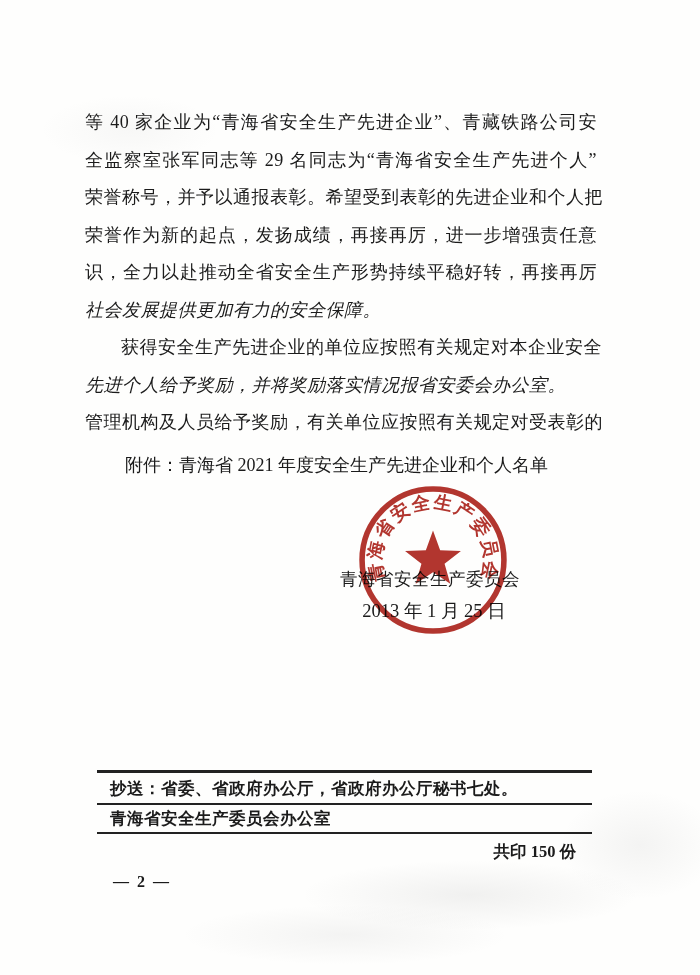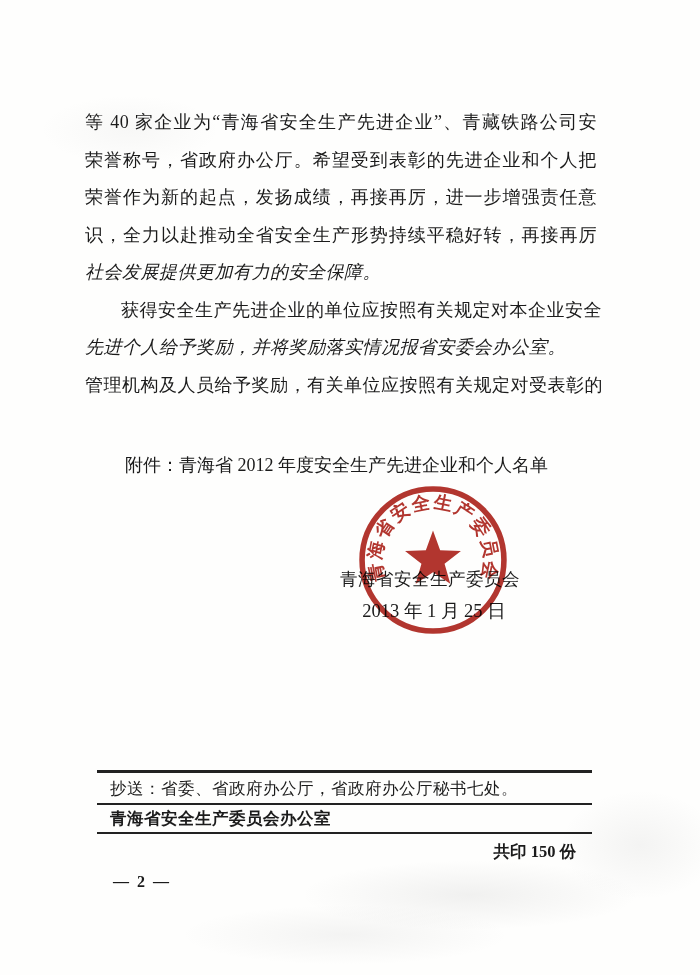--- a/index.html
+++ b/index.html
@@ -84,20 +84,21 @@
   .rule.r2 { top: 802.5px; height: 2px; }
   .rule.r3 { top: 831.5px; height: 2.5px; }
 
   .cc-line {
     position: absolute;
     left: 110px; top: 777px;
     width: 482px;
     font-size: 16.5px;
     line-height: 24px;
     letter-spacing: 0.5px;
+    font-weight: bold;
   }
   .issuer-row {
     position: absolute;
     left: 110px; top: 807px;
     width: 473px;
     display: flex;
     justify-content: space-between;
     align-items: baseline;
     font-size: 16.5px;
     line-height: 23px;
@@ -127,30 +128,31 @@
 
 <div class="page">
 
   <div class="blotch b1"></div>
   <div class="blotch b2"></div>
   <div class="blotch b3"></div>
   <div class="blotch b4"></div>
 
   <div class="body-text">
     <div class="line">等 40 家企业为“青海省安全生产先进企业”、青藏铁路公司安</div>
-    <div class="line">荣誉称号，省政府办公厅。希望受到表彰的先进企业和个人把</div>
+    <div class="line">全监察室张军同志等 29 名同志为“青海省安全生产先进个人”</div>
+    <div class="line">荣誉称号，并予以通报表彰。希望受到表彰的先进企业和个人把</div>
     <div class="line">荣誉作为新的起点，发扬成绩，再接再厉，进一步增强责任意</div>
     <div class="line">识，全力以赴推动全省安全生产形势持续平稳好转，再接再厉</div>
     <div class="line end">社会发展提供更加有力的安全保障。</div>
     <div class="line indent">获得安全生产先进企业的单位应按照有关规定对本企业安全</div>
     <div class="line end">先进个人给予奖励，并将奖励落实情况报省安委会办公室。</div>
     <div class="line">管理机构及人员给予奖励，有关单位应按照有关规定对受表彰的</div>
   </div>
 
-  <div class="attachment">附件：青海省 2012 年度安全生产先进企业和个人名单</div>
+  <div class="attachment">附件：青海省 2021 年度安全生产先进企业和个人名单</div>
 
   <div class="sig-org">青海省安全生产委员会</div>
   <div class="sig-date">2013 年 1 月 25 日</div>
 
   <div class="stamp">
     <svg viewBox="0 0 150 150" xmlns="http://www.w3.org/2000/svg">
       <circle cx="75" cy="75" r="70" fill="none" stroke-width="5.5" stroke="#ab2018"></circle>
       <polygon points="75,46 82.05,65.29 102.6,66.0 86.41,78.71 92.05,98.46 75,87 57.95,98.46 63.59,78.71 47.4,66.0 67.95,65.29" fill="#ab2018"></polygon>
       <defs>
         <path id="stamp-text-arc" d="M 27.1 92.4 A 51 51 0 1 1 122.9 92.4" fill="none"></path>

